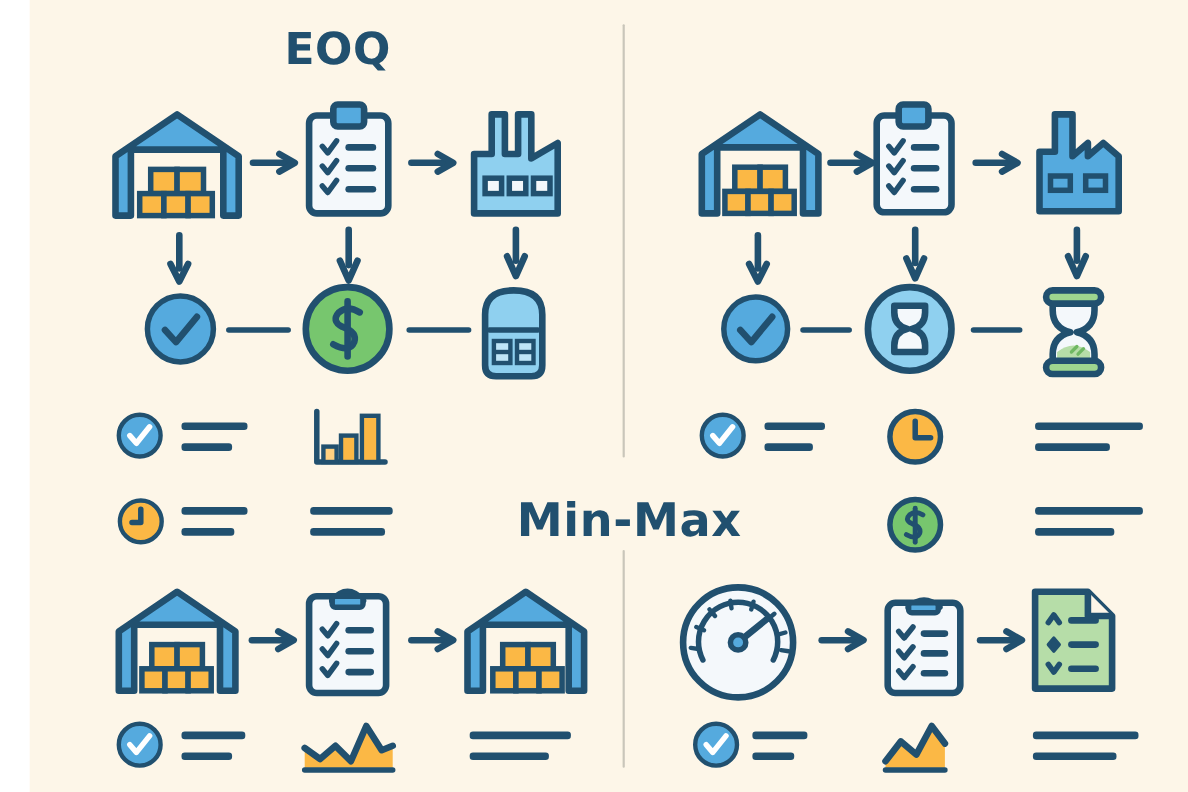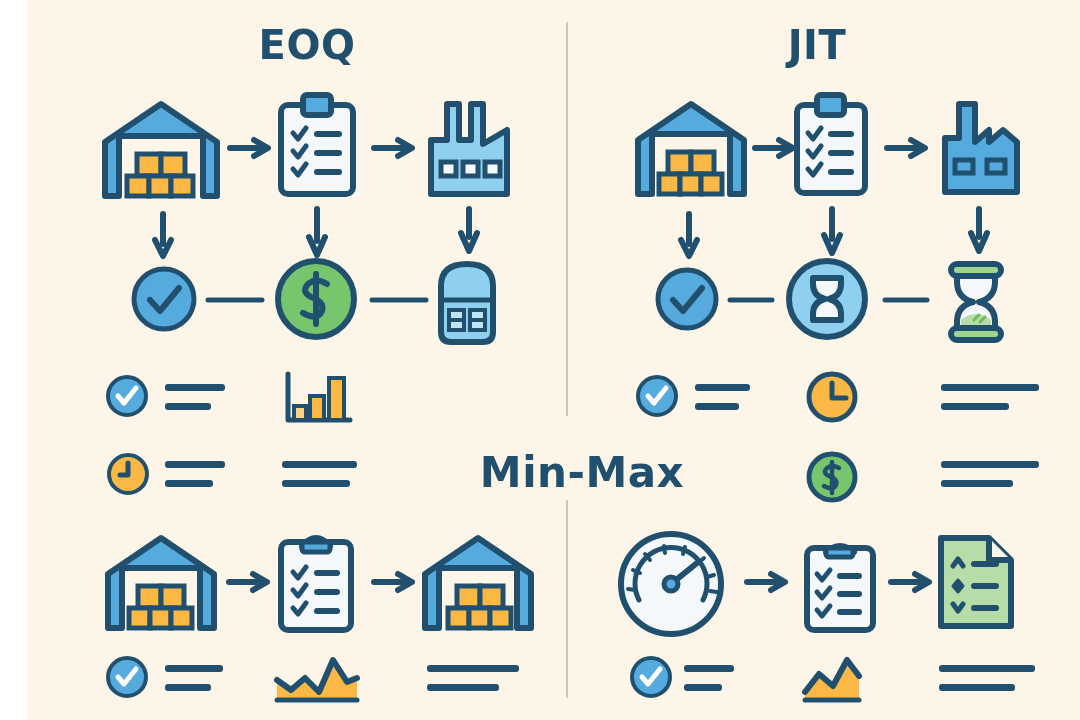--- a/index.html
+++ b/index.html
@@ -30,21 +30,21 @@
     position: absolute;
     font-family: "DejaVu Sans", sans-serif;
     font-weight: bold;
     color: #21506f;
     letter-spacing: 0.5px;
     white-space: nowrap;
     text-align: center;
   }
   #title-eoq  { left: 180px; top: 22px;  width: 200px; font-size: 40px; }
   #title-jit  { left: 700px; top: 22px;  width: 180px; font-size: 40px; }
-  #title-mm   { left: 440px; top: 448px; width: 230px; font-size: 42px; }
+  #title-mm   { left: 430px; top: 448px; width: 230px; font-size: 42px; }
 
   
   .node {
     position: absolute;
   }
   .node svg { display: block; overflow: visible; }
 
   
   .conn { position: absolute; }
   .conn svg { display: block; overflow: visible; }
@@ -61,21 +61,20 @@
 </style>
 </head>
 <body>
 
 <div id="canvas">
 
   <div class="divider-v" style="left:539px; top:22px; height:394px;"></div>
   <div class="divider-v" style="left:539px; top:500px; height:198px;"></div>
 
   <div class="quad-title" id="title-eoq">EOQ</div>
-  <div class="quad-title" id="title-jit">JIT</div>
   <div class="quad-title" id="title-mm">Min-Max</div>
 
   <div class="node" style="left:72px; top:96px;">
     <svg width="124" height="108" viewBox="0 0 124 108">
       <path d="M6 46 L62 8 L118 46 L118 100 L104 100 L104 40 L20 40 L20 100 L6 100 Z" fill="#55aade" stroke="#21506f" stroke-width="6" stroke-linejoin="round"></path>
       <rect x="38" y="58" width="24" height="22" fill="#fbb845" stroke="#21506f" stroke-width="5"></rect>
       <rect x="62" y="58" width="24" height="22" fill="#fbb845" stroke="#21506f" stroke-width="5"></rect>
       <rect x="28" y="80" width="22" height="20" fill="#fbb845" stroke="#21506f" stroke-width="5"></rect>
       <rect x="50" y="80" width="22" height="20" fill="#fbb845" stroke="#21506f" stroke-width="5"></rect>
       <rect x="72" y="80" width="22" height="20" fill="#fbb845" stroke="#21506f" stroke-width="5"></rect>

